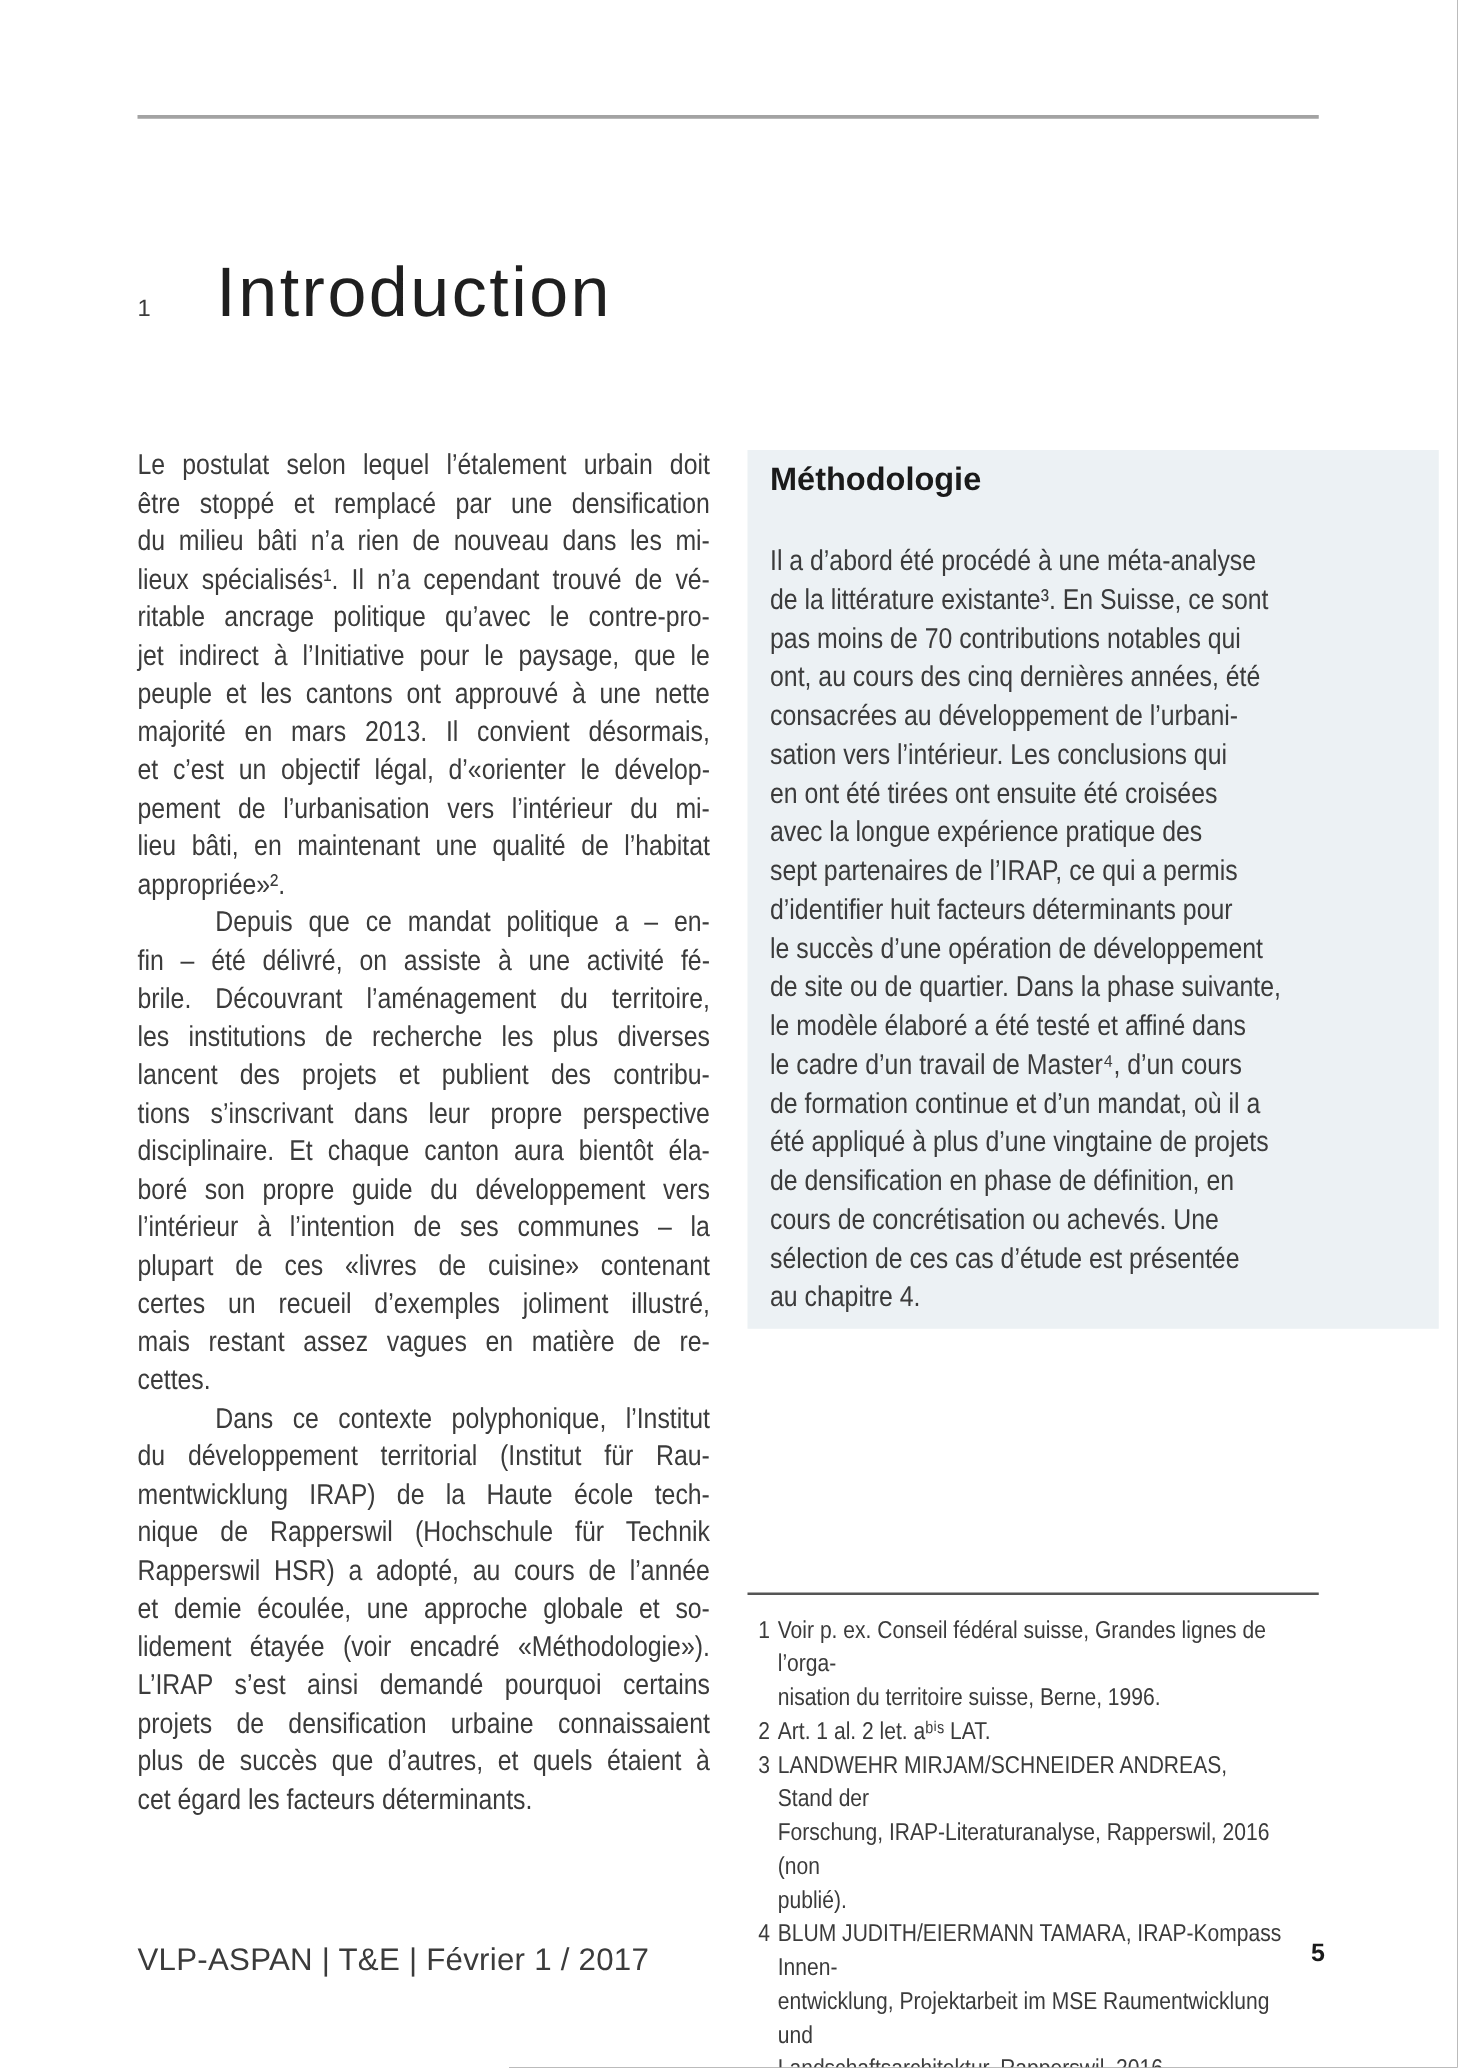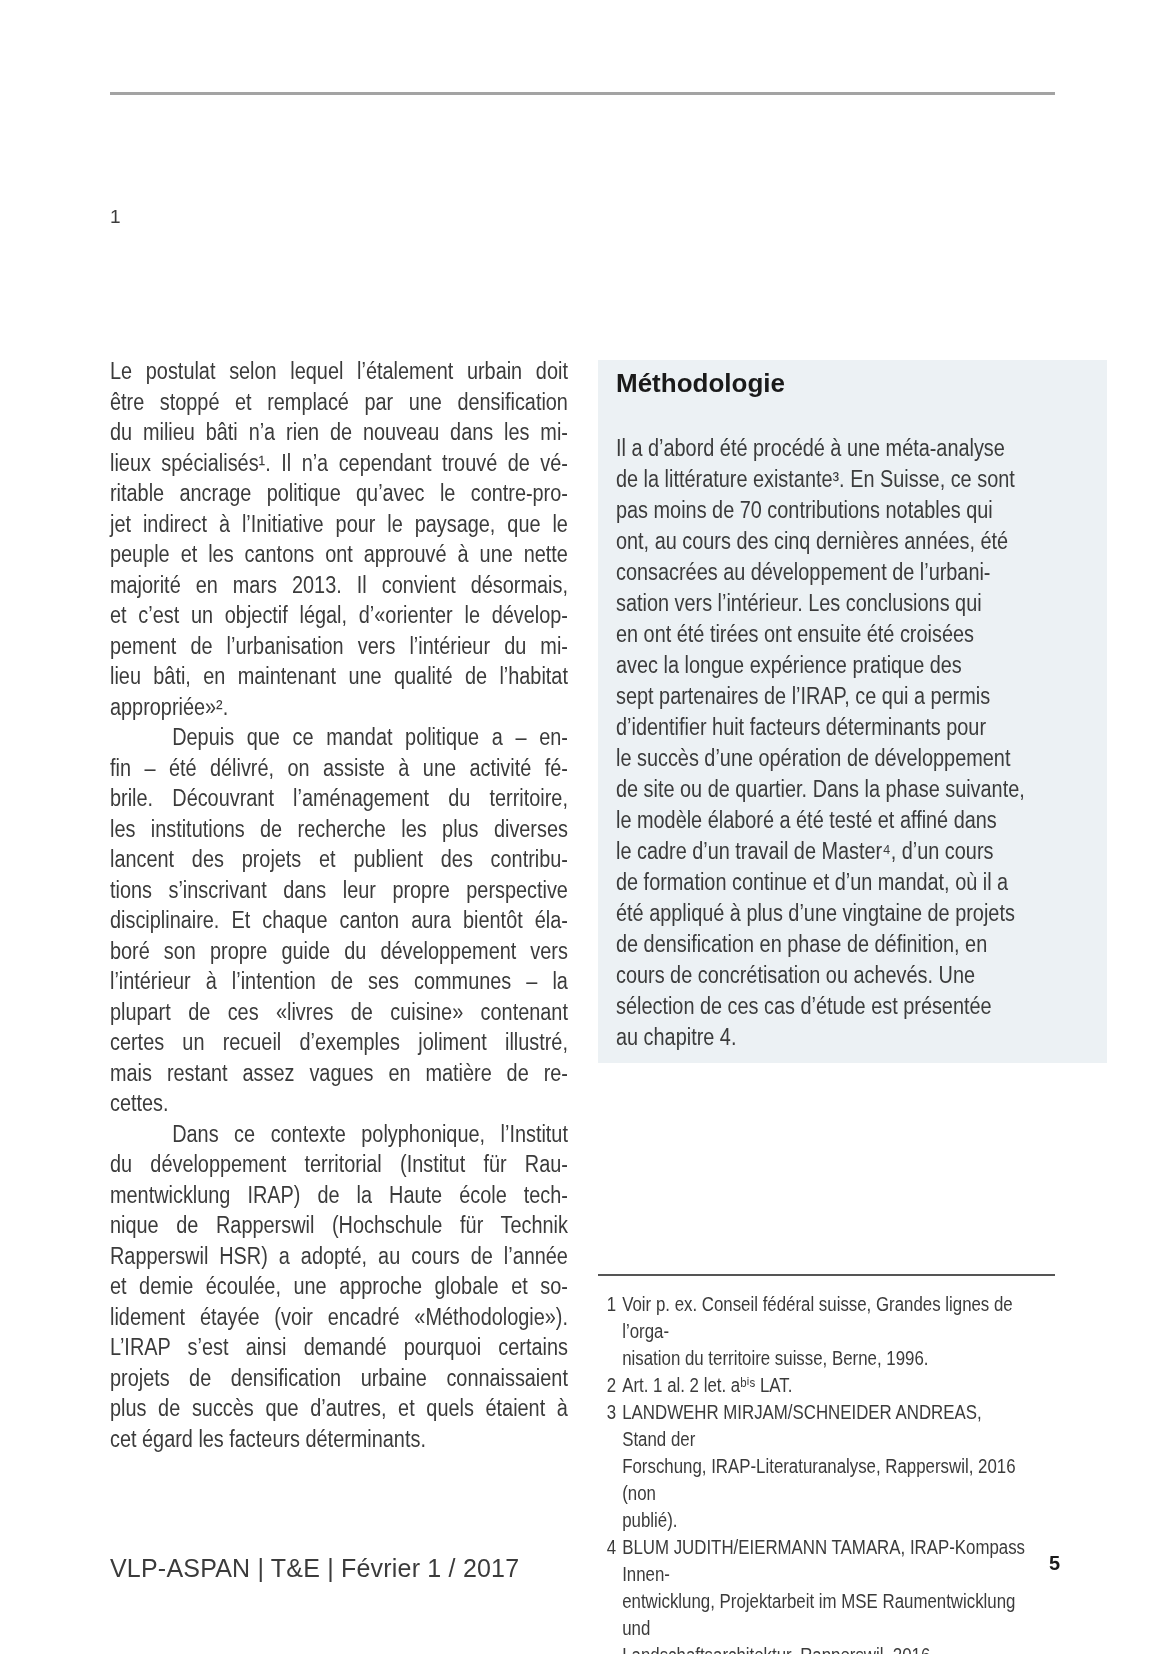--- a/index.html
+++ b/index.html
@@ -38,21 +38,21 @@
   }
   .col-left{
     position:absolute;left:110px;top:356px;width:530px;
     transform:scaleX(0.864);transform-origin:left top;
     font-size:23px;line-height:30.5px;
   }
   .line{text-align:justify;text-align-last:justify;}
   .line.last{text-align-last:left;}
   .line.indent{text-indent:72px;}
   .metho-box{
-    position:absolute;left:598px;top:360px;width:509px;height:703px;
+    position:absolute;left:598px;top:360px;width:553px;height:703px;
     background:var(--box_bg);
     padding:7px 18px 0 18px;
   }
   .metho-title{
     font-size:26px;line-height:32px;font-weight:bold;color:#1a1a1a;
     margin-bottom:34px;
   }
   .box-body{
     width:500px;
     transform:scaleX(0.864);transform-origin:left top;
@@ -82,20 +82,21 @@
 </style>
 </head>
 <body>
 
 <div class="page">
 
   <div class="top-rule"></div>
 
   <div class="heading-row">
     <span class="heading-num">1</span>
+    <span class="heading-title">Introduction</span>
   </div>
 
   <div class="col-left" id="article-col">
       <div class="line">Le postulat selon lequel l’étalement urbain doit</div>
       <div class="line">être stoppé et remplacé par une densification</div>
       <div class="line">du milieu bâti n’a rien de nouveau dans les mi-</div>
       <div class="line">lieux spécialisés¹. Il n’a cependant trouvé de vé-</div>
       <div class="line">ritable ancrage politique qu’avec le contre-pro-</div>
       <div class="line">jet indirect à l’Initiative pour le paysage, que le</div>
       <div class="line">peuple et les cantons ont approuvé à une nette</div>

